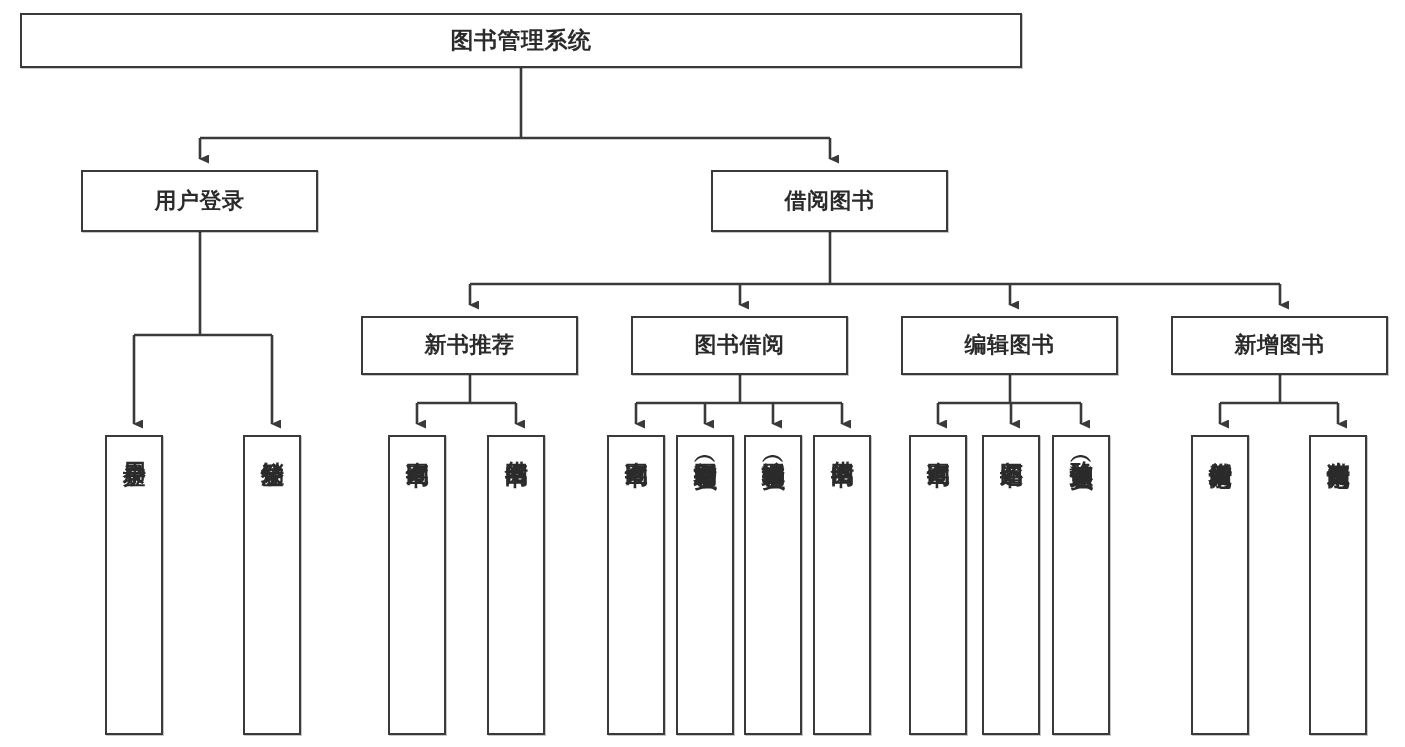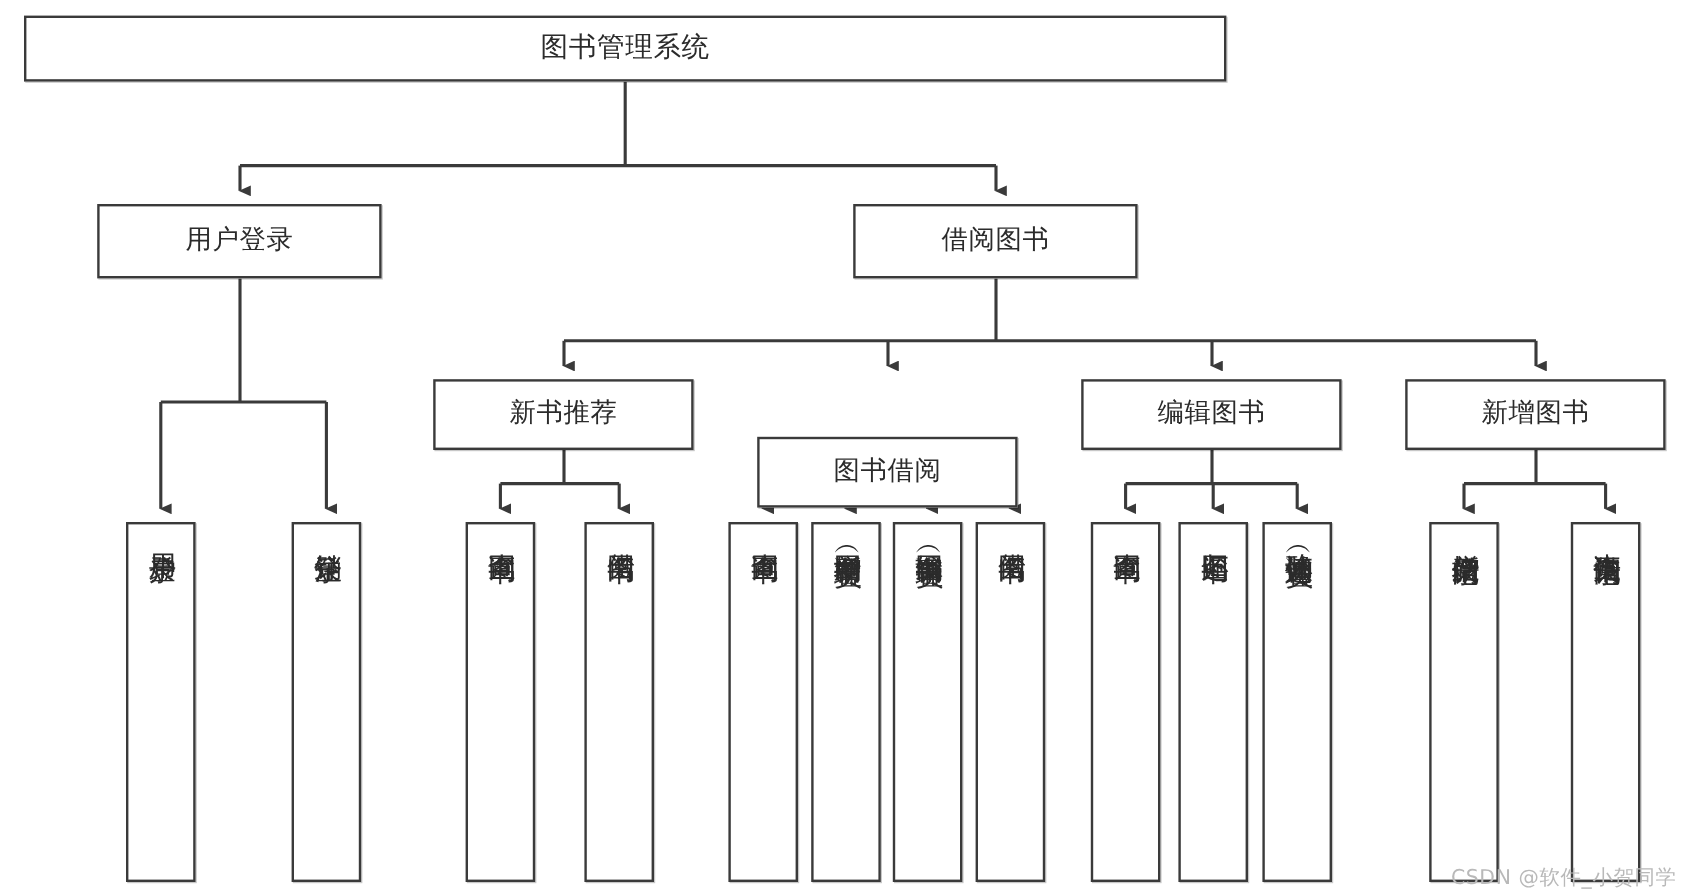--- a/index.html
+++ b/index.html
@@ -27,20 +27,21 @@
   .node {
     position: absolute;
     box-sizing: border-box;
     border: 2px solid #3a3a3a;
     background: #ffffff;
     display: flex;
     align-items: center;
     justify-content: center;
     color: #2b2b2b;
     box-shadow: 1px 1px 0 rgba(0,0,0,0.22);
+    font-weight: bold;
   }
   .node .label {
     display: block;
     text-align: center;
     line-height: 1.12;
     letter-spacing: 0.5px;
   }
   .node.horizontal .label {
     font-size: 22px;
     white-space: nowrap;
@@ -126,21 +127,21 @@
       </div>
       <div class="node horizontal" style="left: 81px; top: 170px; width: 237px; height: 62px;">
         <span class="label">用户登录</span>
       </div>
       <div class="node horizontal" style="left: 711px; top: 170px; width: 237px; height: 62px;">
         <span class="label">借阅图书</span>
       </div>
       <div class="node horizontal" style="left: 361px; top: 316px; width: 217px; height: 59px; align-items: center;">
         <span class="label">新书推荐</span>
       </div>
-      <div class="node horizontal" style="left: 631px; top: 316px; width: 217px; height: 59px; margin-top: 48px;">
+      <div class="node horizontal" style="left: 631px; top: 316px; width: 217px; height: 59px;">
         <span class="label">图书借阅</span>
       </div>
       <div class="node horizontal" style="left: 901px; top: 316px; width: 217px; height: 59px;">
         <span class="label">编辑图书</span>
       </div>
       <div class="node horizontal" style="left: 1171px; top: 316px; width: 217px; height: 59px;">
         <span class="label">新增图书</span>
       </div>
       <div class="node vertical" style="left: 105px; top: 435px; width: 58px; height: 300px;">
         <span class="label">用户登录</span>
@@ -176,14 +177,13 @@
         <span class="label">确认归还（管理员）</span>
       </div>
       <div class="node vertical" style="left: 1191px; top: 435px; width: 58px; height: 300px;">
         <span class="label">新增借阅记录</span>
       </div>
       <div class="node vertical" style="left: 1309px; top: 435px; width: 58px; height: 300px;">
         <span class="label">查询借阅记录</span>
       </div>
     </div>
 
-  <div id="watermark">CSDN @软件_小贺同学</div>
 </div>
 
 </body></html>

